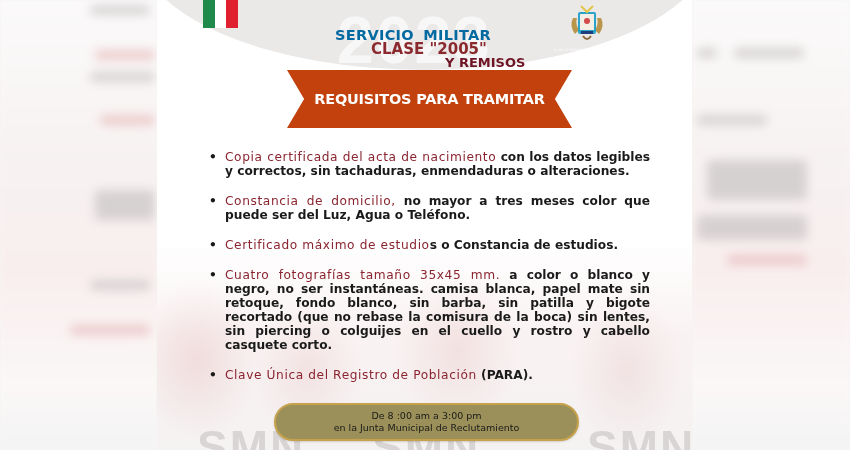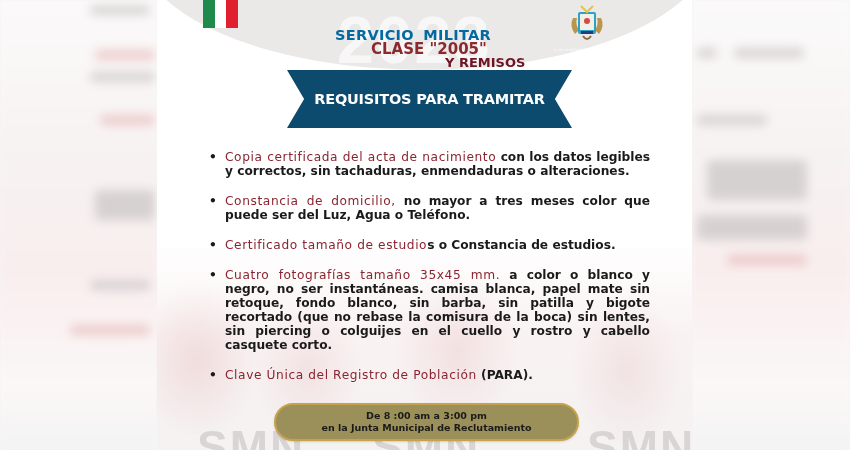--- a/index.html
+++ b/index.html
@@ -79,21 +79,21 @@
     font-size: 15px; color: #8a2a2e;
   }
   .title-3 {
     position: absolute; left: 288px; top: 55px;
     font-family: "DejaVu Sans", sans-serif; font-weight: bold;
     font-size: 13px; color: #6e1424;
   }
 
   .ribbon {
     position: absolute; left: 130px; top: 70px; width: 285px; height: 58px;
-    background: #0c4a6e;
+    background: #c2410c;
     clip-path: polygon(0 0, 100% 0, 94% 50%, 100% 100%, 0 100%, 6% 50%);
     display: flex; flex-direction: column; align-items: center; justify-content: center;
   }
   .ribbon div {
     font-family: "DejaVu Sans", sans-serif; font-weight: bold;
     color: #ffffff; font-size: 14.5px; line-height: 22px; letter-spacing: -.2px;
   }
 
   .req-list {
     position: absolute; left: 50px; top: 150px; width: 443px; list-style: none;
@@ -109,21 +109,21 @@
   }
   .req-item .hl { color: #8a2430; letter-spacing: .6px; font-weight: normal; }
 
   .hours-pill {
     position: absolute; left: 117px; top: 403px; width: 305px; height: 38px;
     background: #9b9059; border: 2px solid #c7a24c; border-radius: 19px;
     display: flex; flex-direction: column; align-items: center; justify-content: center;
     box-shadow: 0 1px 2px rgba(0,0,0,.15);
   }
   .hours-pill div {
-    font-family: "DejaVu Sans", sans-serif; font-weight: bold;
+    font-family: "DejaVu Sans", sans-serif; font-weight: normal;
     color: #1a1a1a; font-size: 9.5px; line-height: 12px;
   }
 </style>
 </head>
 <body>
 
 <div class="side left">
   <div class="blur-bar" style="left:90px;top:5px;width:60px;"></div>
   <div class="blur-bar pink" style="left:95px;top:50px;width:60px;"></div>
   <div class="blur-bar" style="left:90px;top:72px;width:65px;"></div>
@@ -179,21 +179,21 @@
     <li class="req-item">
       <span class="bullet">•</span>
       <span class="hl">Copia certificada del acta de nacimiento</span><span> con los datos legibles y correctos, sin tachaduras, enmendaduras o alteraciones.</span>
     </li>
     <li class="req-item">
       <span class="bullet">•</span>
       <span class="hl">Constancia de domicilio,</span><span> no mayor a tres meses color que puede ser del Luz, Agua o Teléfono.</span>
     </li>
     <li class="req-item">
       <span class="bullet">•</span>
-      <span class="hl"> Certificado tamaño de estudio</span><span>s o Constancia de estudios.</span>
+      <span class="hl"> Certificado máximo de estudio</span><span>s o Constancia de estudios.</span>
     </li>
     <li class="req-item">
       <span class="bullet">•</span>
       <span class="hl">Cuatro fotografías tamaño 35x45 mm.</span><span> a color o blanco y negro, no ser instantáneas. camisa blanca, papel mate sin retoque, fondo blanco, sin barba, sin patilla y bigote recortado (que no rebase la comisura de la boca) sin lentes, sin piercing o colguijes en el cuello y rostro y cabello casquete corto.</span>
     </li>
     <li class="req-item">
       <span class="bullet">•</span>
       <span class="hl">Clave Única del Registro de Población</span><span> (PARA).</span>
     </li>
   </ul>

